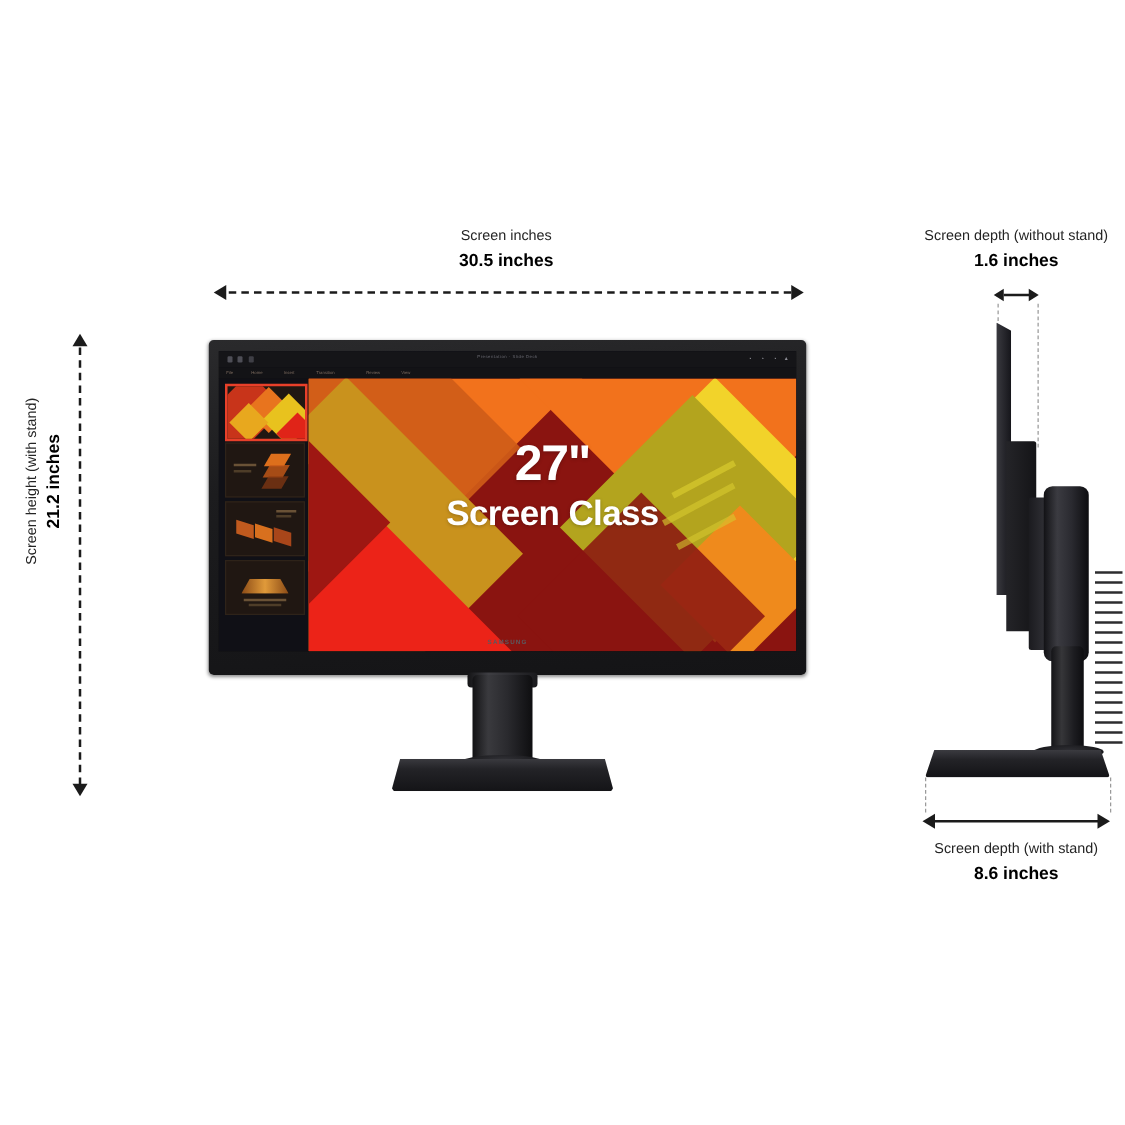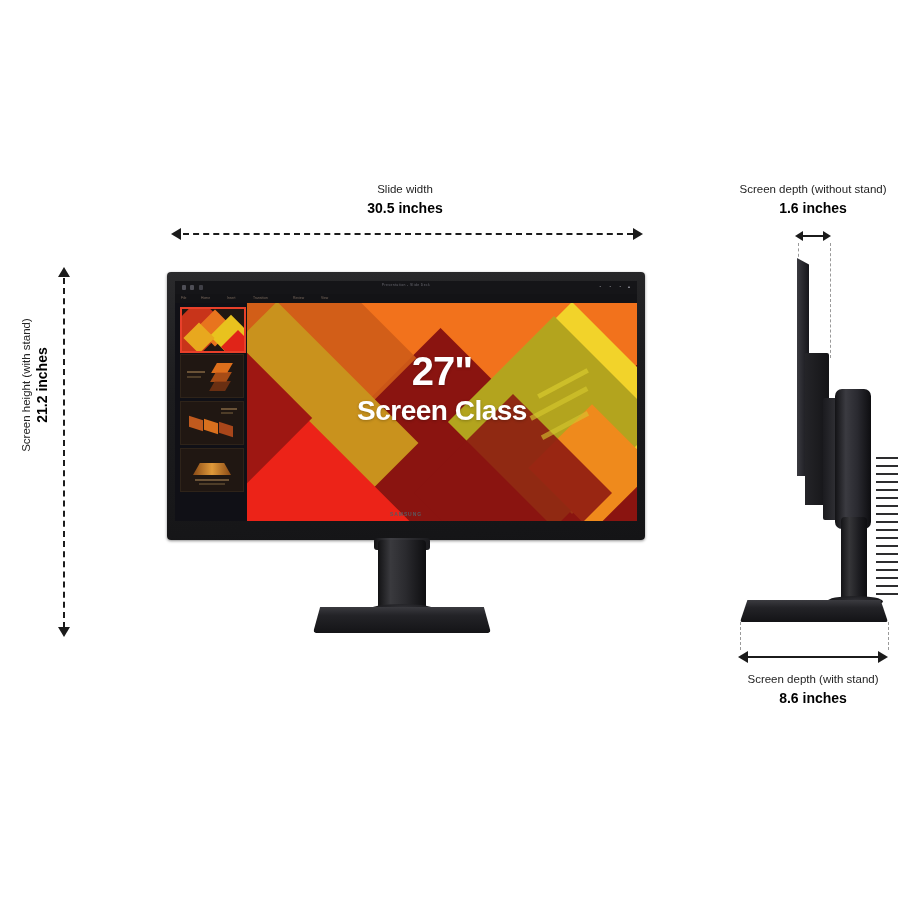--- a/index.html
+++ b/index.html
@@ -169,21 +169,21 @@
     background:radial-gradient(ellipse at 50% 40%,#2f2f34,#161619 72%);
     border-radius:50%;
   }
 </style>
 </head>
 <body>
 
 <div id="stage">
 
   <div class="dim-label" id="width-label">
-    <div class="dim-caption">Slide width</div>
+    <div class="dim-caption">Screen inches</div>
     <div class="dim-value">30.5 inches</div>
   </div>
 
   <div class="h-dashed" style="left:183px;top:233px;width:450px;"></div>
   <div class="ah ah-left" style="left:171px;top:228px;"></div>
   <div class="ah ah-right" style="left:633px;top:228px;"></div>
 
   <div id="height-label">
     <div class="dim-caption">Screen height (with stand)</div>
     <div class="dim-value">21.2 inches</div>

